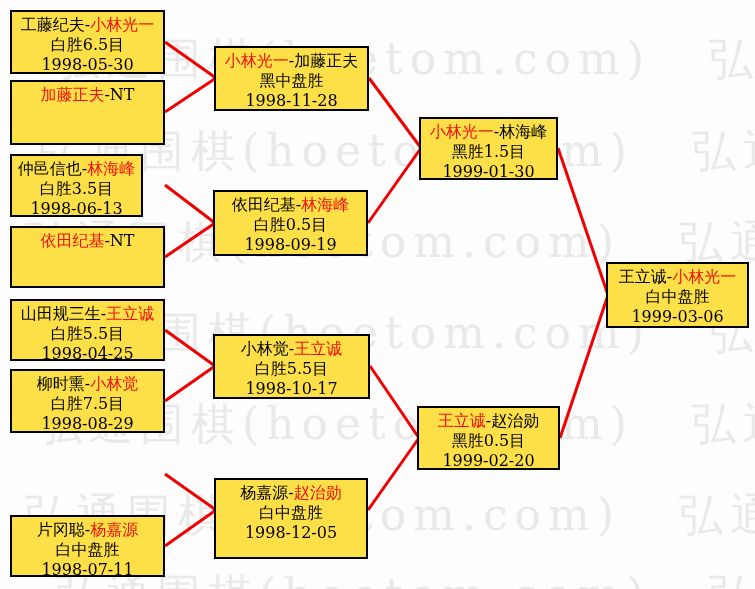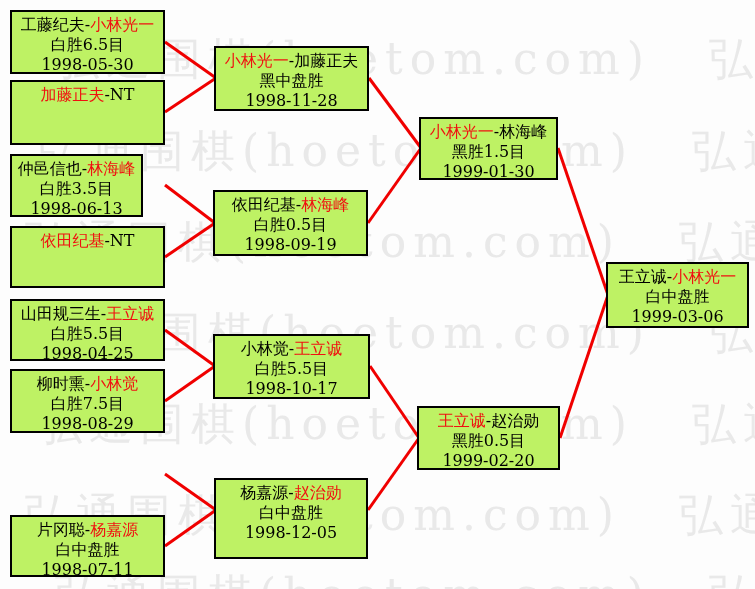--- a/index.html
+++ b/index.html
@@ -27,21 +27,21 @@
   .wm-row .wm-rep{margin-left:58px;}
   
   .wires{position:absolute;left:0;top:0;z-index:1;}
   .wires line{stroke:#f00000;stroke-width:3;}
   
   .box{
     position:absolute;
     z-index:2;
     box-sizing:border-box;
     border:2px solid #000;
-    background:#bef264;
+    background:#fde047;
     text-align:center;
     font-size:16px;
     line-height:20px;
     padding-top:3px;
     color:#000;
   }
   .box .red{color:#f01010;}
   .box .black{color:#000;}
   .box .line{white-space:nowrap;}
 </style>

